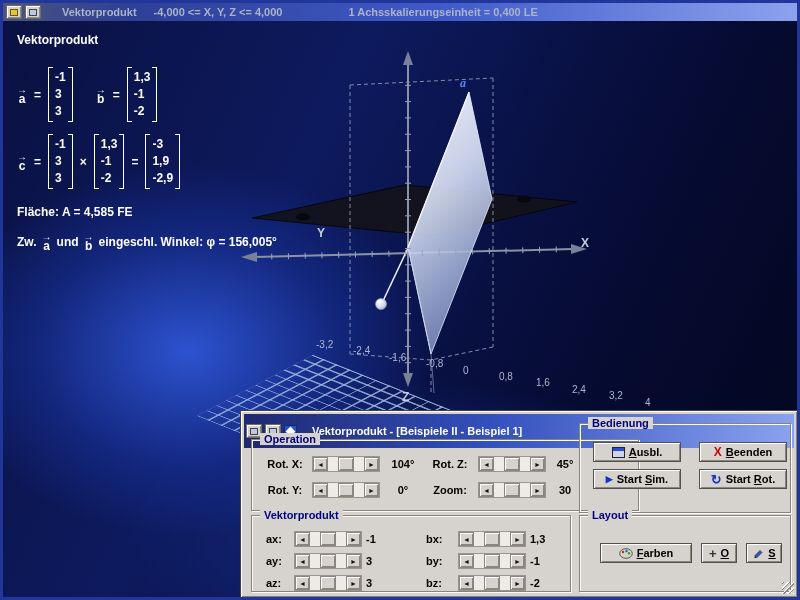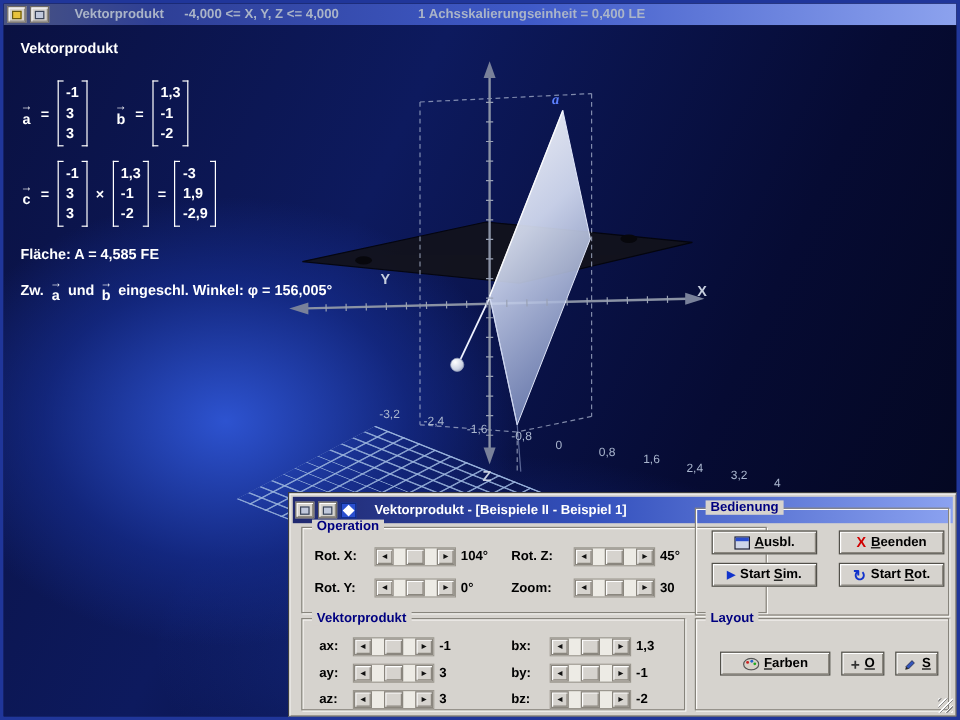--- a/index.html
+++ b/index.html
@@ -60,39 +60,39 @@
   .mat::after { content:""; position:absolute; top:0; bottom:0; right:0; width:4px;
     border:1px solid #fff; border-left:none; }
   .area-line { margin-top:16px; }
   .angle-line { margin-top:13px; display:flex; align-items:center; gap:5px; }
 
   
   .panel { position:absolute; left:237px; top:407px; width:558px; height:188px;
     background:#d6d3ce; border:1px solid #404040;
     box-shadow:inset 1px 1px 0 #fff, inset -1px -1px 0 #86827a;
     font:bold 11px "Liberation Sans",sans-serif; color:#000; z-index:5; }
-  .panel-tb { height:22px; margin:3px;
+  .panel-tb { height:34px; margin:3px;
     background:linear-gradient(90deg,#20296f,#3350bd 45%,#8ba2f0);
     display:flex; align-items:center; gap:3px; padding:0 2px; }
   .panel-title { margin-left:12px; color:#fff; font-size:11px; font-weight:bold; white-space:pre; }
   .app-icon { width:13px; height:13px; background:#2a50d0; border:1px solid #102a80;
     display:inline-flex; align-items:center; justify-content:center; flex:none; }
   .app-icon i { width:7px; height:7px; background:#fff; transform:rotate(45deg); display:block; }
 
   .group { position:absolute; border:1px solid #87847c;
     box-shadow:1px 1px 0 #fbfaf7, inset 1px 1px 0 #fbfaf7; }
   .group-title { position:absolute; top:-7px; left:8px; background:#d6d3ce; padding:0 4px;
     color:#000080; font-size:11px; font-weight:bold; }
   #grp-operation { left:10px; top:28px; width:388px; height:72px; }
   #grp-bedienung { left:338px; top:12px; width:212px; height:90px; }
   #grp-vektor    { left:10px; top:104px; width:320px; height:77px; }
   #grp-layout    { left:338px; top:104px; width:212px; height:77px; }
 
   .op-grid { display:grid; grid-template-columns:46px 68px 38px 48px 68px 30px;
-    align-items:center; column-gap:4px; row-gap:10px; padding:16px 0 0 10px; }
+    align-items:center; column-gap:4px; row-gap:10px; padding:16px 0 0 10px;text-align:center; }
   .vk-grid { display:grid; grid-template-columns:24px 68px 56px 28px 68px 30px;
     align-items:center; column-gap:4px; row-gap:6px; padding:15px 0 0 14px; }
   .cell-label { font-size:11px; }
   .cell-value { font-size:11px; }
 
   .sb { width:68px; height:16px; display:flex; background:#edebe5; border:1px solid #9a968e; }
   .sb-btn { width:15px; height:100%; background:#d6d3ce; border:1px solid #8a867e;
     box-shadow:inset 1px 1px 0 #fff, inset -1px -1px 0 #8a867e;
     display:flex; align-items:center; justify-content:center; flex:none; }
   .sb-arr { font-size:7px; color:#111; line-height:1; }

